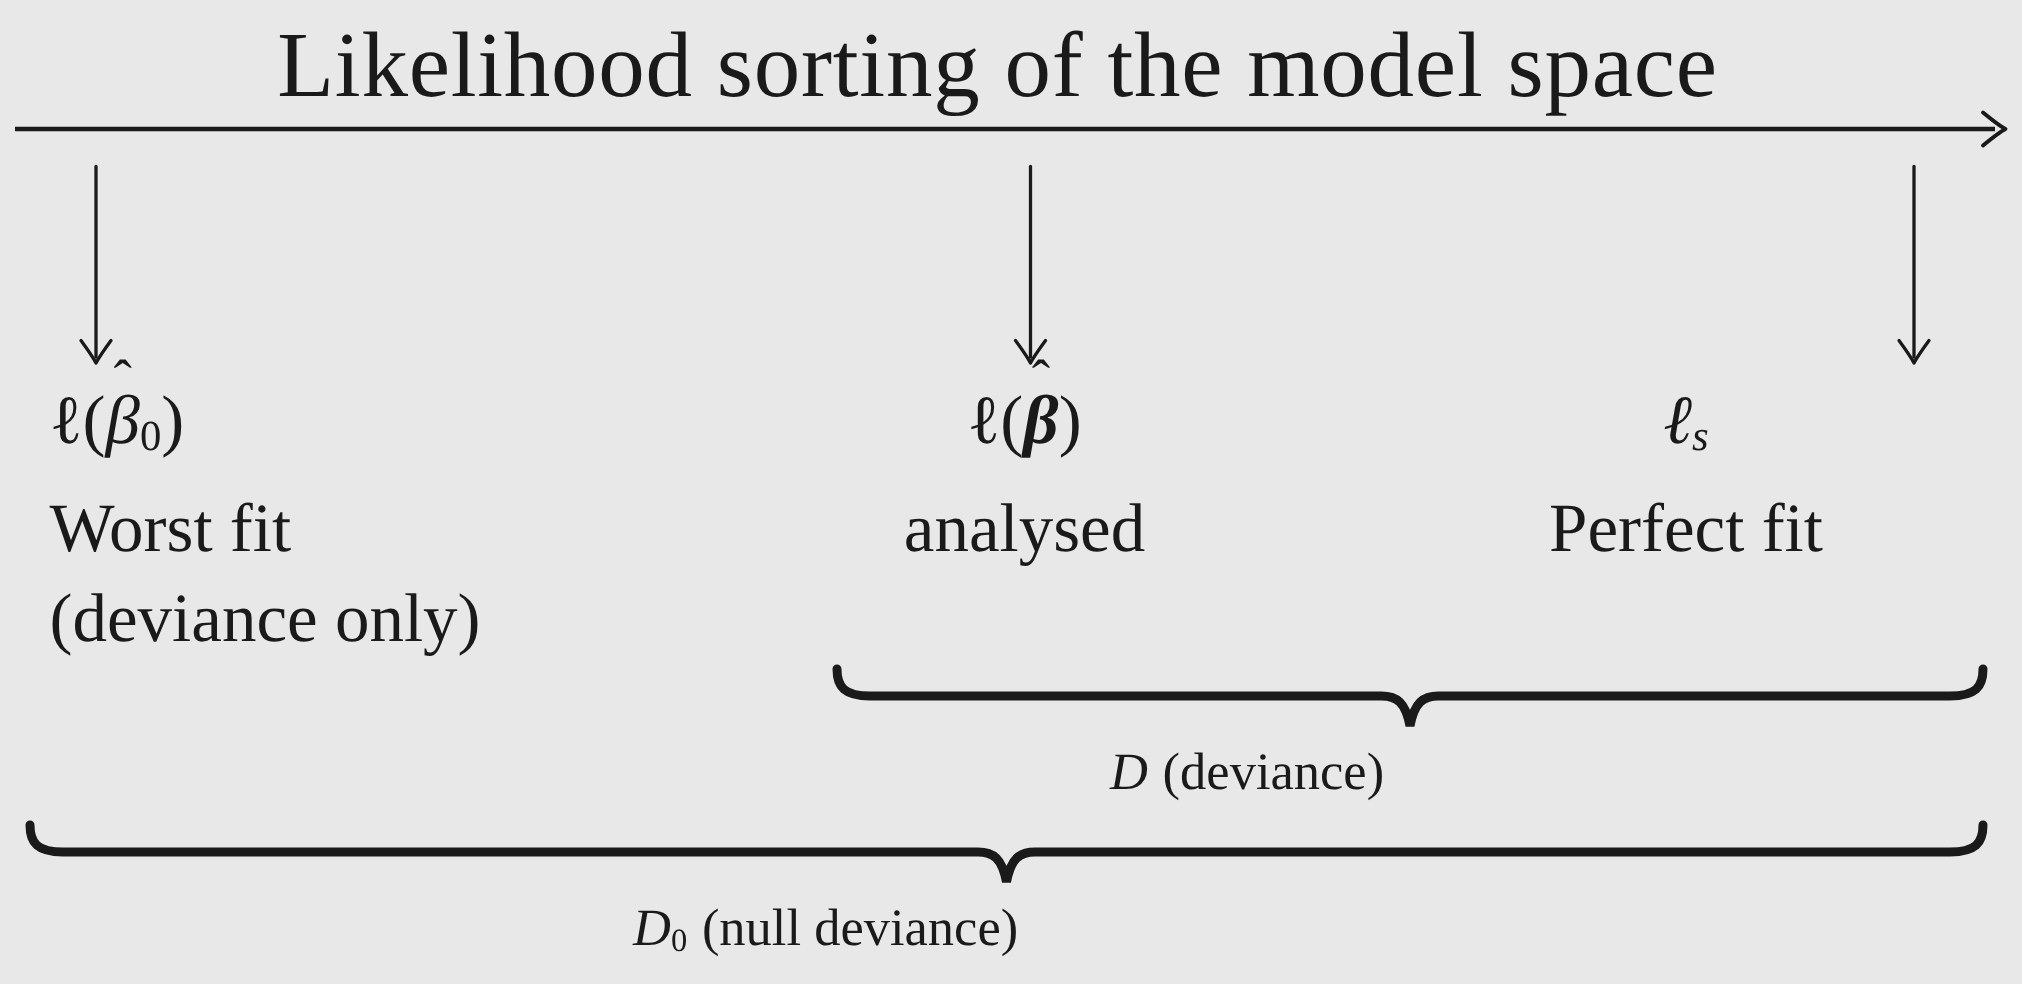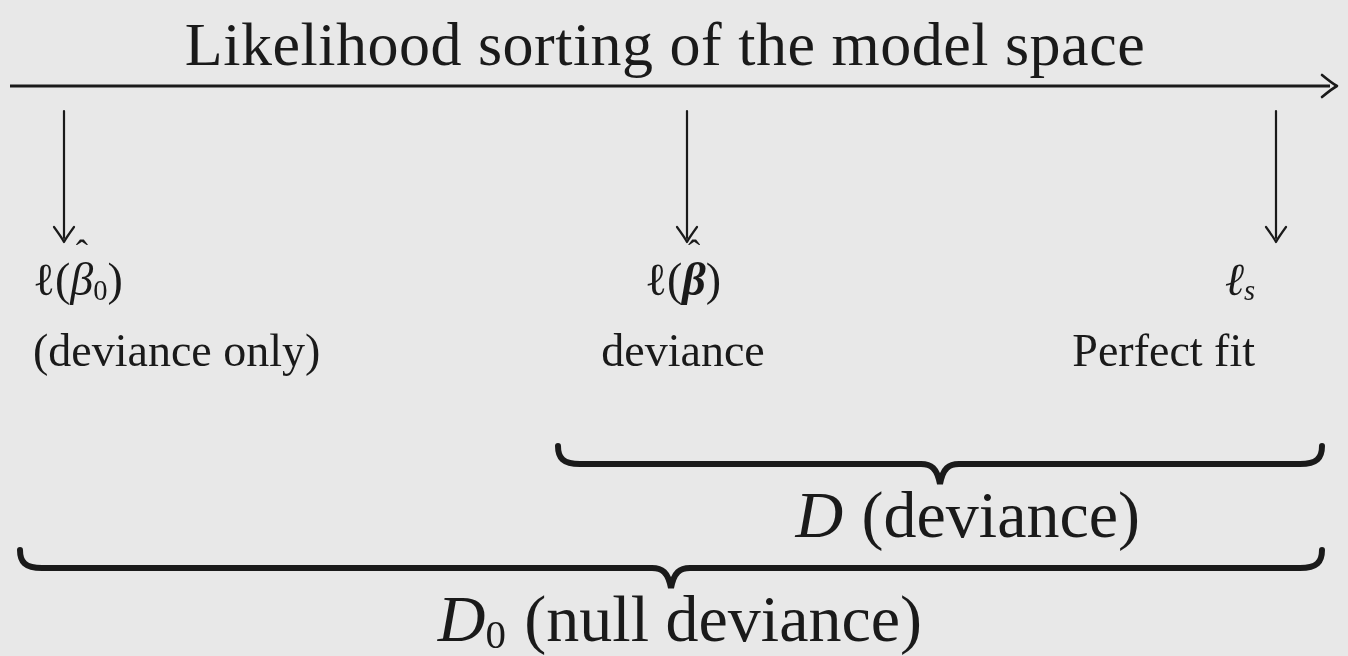--- a/index.html
+++ b/index.html
@@ -19,36 +19,36 @@
     letter-spacing:0.5px;
     white-space:nowrap;
   }
   .col{
     position:absolute;top:250px;
     font-size:46px;line-height:60px;
     white-space:nowrap;
   }
   .col-left{left:33px;text-align:left;}
   .col-center{left:483px;width:400px;text-align:center;}
-  .col-right{left:855px;width:400px;text-align:right;}
+  .col-right{left:924px;width:400px;text-align:center;}
   .mathline{line-height:60px;}
   .msym{font-style:italic;}
   .col-center .msym{font-weight:700;}
   .hatwrap{position:relative;display:inline-block;}
   .hat{
     position:absolute;left:50%;top:-0.40em;
     transform:translateX(-50%);
     font-size:0.8em;line-height:1;font-style:normal;
   }
   .msub{font-size:0.62em;vertical-align:-0.18em;}
   .col-right .msub{font-style:italic;}
   .brace-label{
     position:absolute;
-    font-size:66px;line-height:58px;
-    text-align:right;white-space:nowrap;
+    font-size:35px;line-height:58px;
+    text-align:left;white-space:nowrap;
   }
   #deviance-label{left:740px;width:400px;top:486px;}
   #null-deviance-label{left:422px;width:500px;top:590px;}
   .btext{margin-left:0.28em;}
 </style>
 </head>
 <body>
 
 <div id="stage">
 
@@ -88,26 +88,27 @@
              C 662,568 668,572 671,588
              C 674,572 680,568 690,568
              L 1300,568
              C 1317,568 1322,562 1322,550" stroke="#1a1a1a" fill="none" stroke-width="6" stroke-linecap="round"></path>
   </svg>
 
   <div class="title">Likelihood sorting of the model space</div>
 
   <div class="col col-left">
     <div class="mathline"><span class="mpart">ℓ(</span><span class="hatwrap"><span class="hat">ˆ</span><span class="msym">β</span></span><span class="msub">0</span><span class="mpart">)</span></div>
+    <div>Worst fit</div>
     <div>(deviance only)</div>
   </div>
 
   <div class="col col-center">
     <div class="mathline"><span class="mpart">ℓ(</span><span class="hatwrap"><span class="hat">ˆ</span><span class="msym">β</span></span><span class="msub"></span><span class="mpart">)</span></div>
-    <div>deviance</div>
+    <div>analysed</div>
   </div>
 
   <div class="col col-right">
     <div class="mathline"><span class="mpart"></span><span class="hatwrap"><span class="hat"></span><span class="msym">ℓ</span></span><span class="msub">s</span><span class="mpart"></span></div>
     <div>Perfect fit</div>
   </div>
 
   <div class="brace-label" id="deviance-label"><span class="msym">D</span><span class="msub"></span><span class="btext">(deviance)</span></div>
 
   <div class="brace-label" id="null-deviance-label"><span class="msym">D</span><span class="msub">0</span><span class="btext">(null deviance)</span></div>

